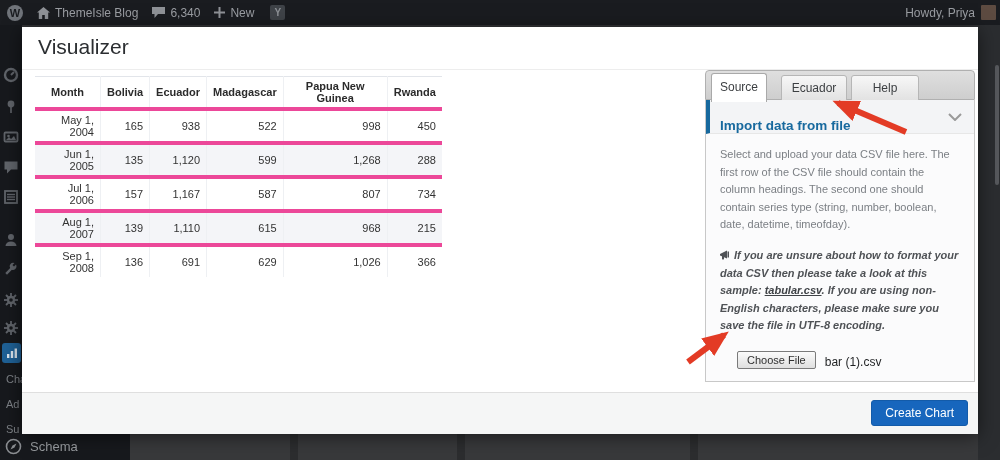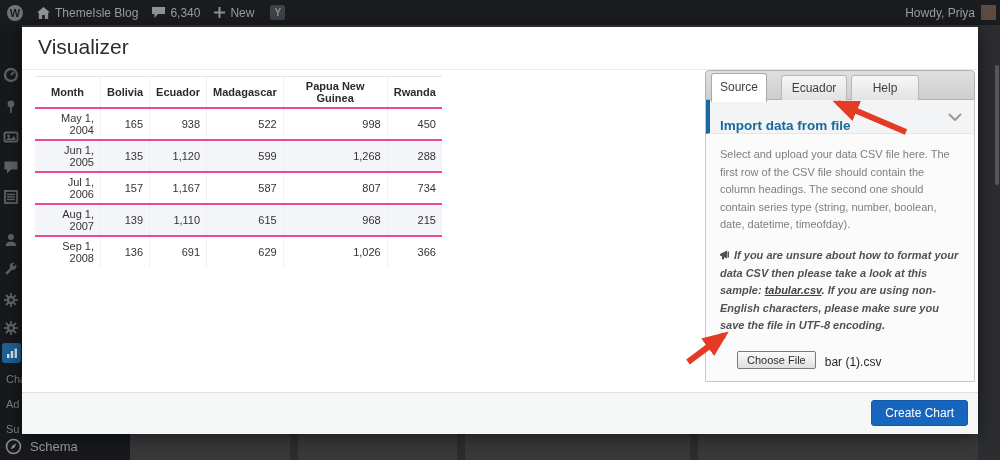--- a/index.html
+++ b/index.html
@@ -41,21 +41,21 @@
          z-index:5;box-shadow:0 3px 18px rgba(0,0,0,.55);}
   .modal-title{position:absolute;left:16px;top:8px;font-size:21px;color:#2b2e31;font-weight:400;}
   .title-rule{position:absolute;left:0;right:0;top:42px;border-top:1px solid #ededed;}
 
   
   .tbl-wrap{position:absolute;left:13px;top:49px;}
   table.viz{border-collapse:collapse;font-size:11px;color:#333;border-top:1px solid #e2e5ea;}
   table.viz th{font-weight:bold;color:#2b2b2b;text-align:center;padding:3px 6px;height:12px;
                border-left:1px solid #eef0f3;background:#ffffff;}
   table.viz td{text-align:right;padding:3px 6px;height:12px;border-left:1px solid #eef0f3;
-               border-top:2px solid #ec4899;}
+               border-top:4px solid #ec4899;}
   table.viz th:first-child,table.viz td:first-child{border-left:none;}
   table.viz tr:nth-child(even) td{background:#f4f5f8;}
   table.viz th:nth-child(1),table.viz td:nth-child(1){width:53px;}
   table.viz th:nth-child(2),table.viz td:nth-child(2){width:34px;}
   table.viz th:nth-child(3),table.viz td:nth-child(3){width:40px;}
   table.viz th:nth-child(4),table.viz td:nth-child(4){width:63px;}
   table.viz th:nth-child(5),table.viz td:nth-child(5){width:91px;}
   table.viz th:nth-child(6),table.viz td:nth-child(6){width:37px;}
 
   

